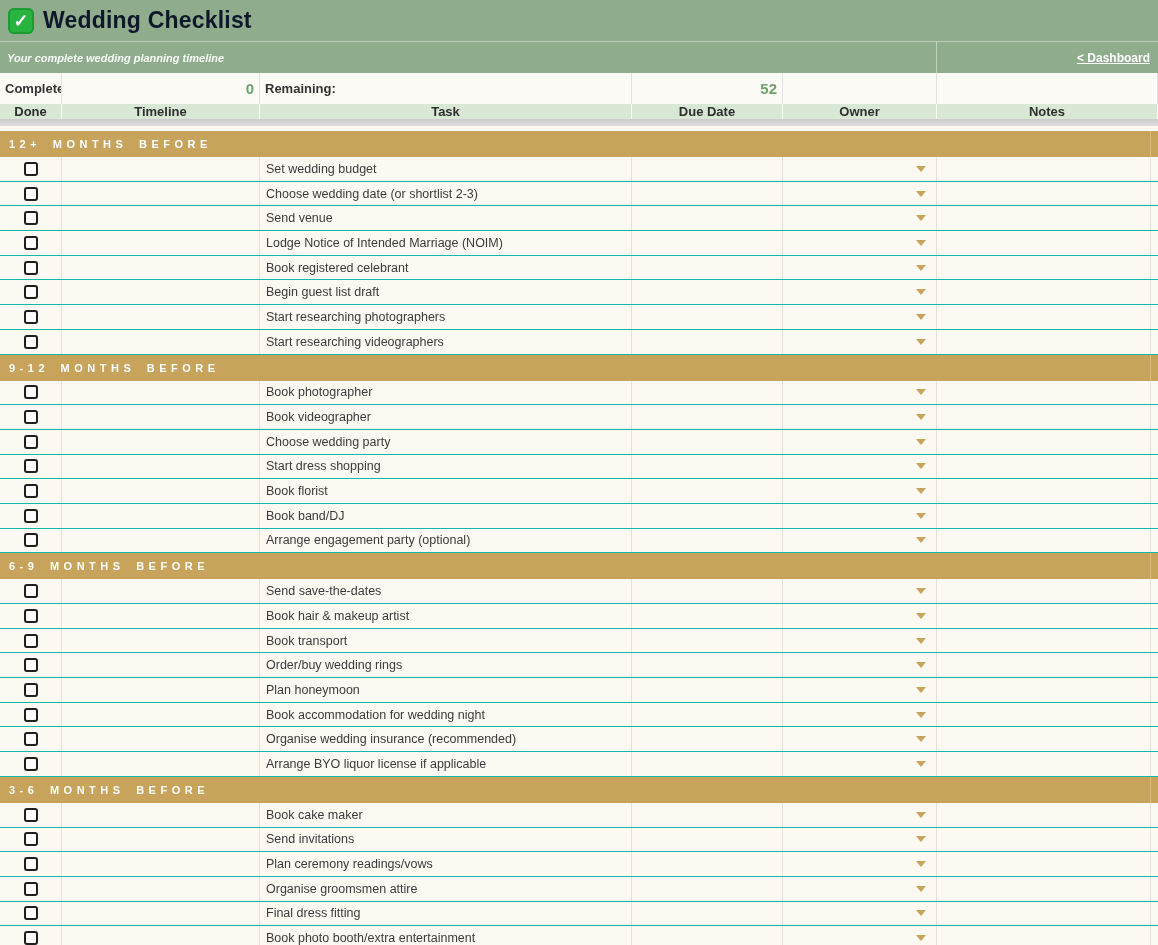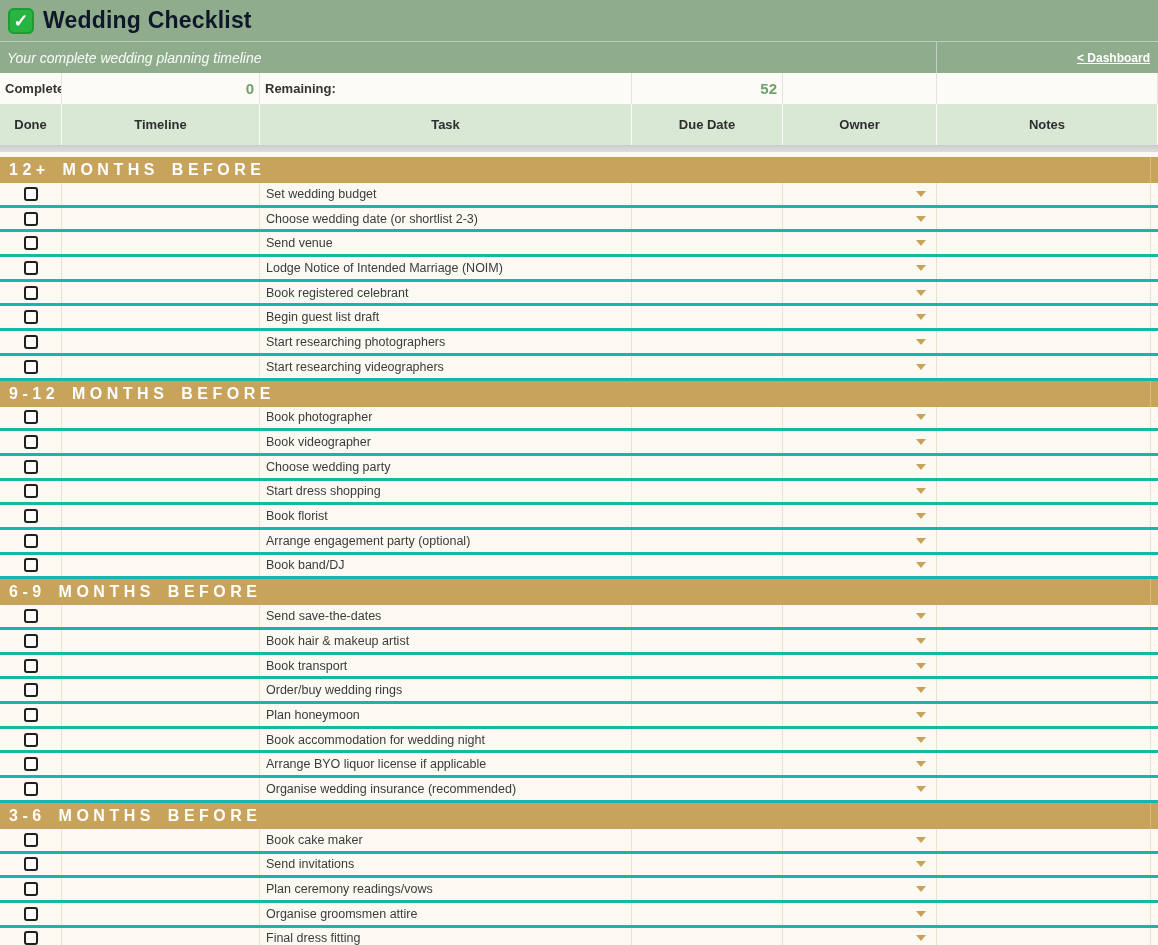--- a/index.html
+++ b/index.html
@@ -26,56 +26,56 @@
   .app-title{color:#0f172a;font-weight:bold;font-size:23px;letter-spacing:0.2px;}
 
   
   .subtitlebar{
     height:31px;background:#8fad8c;display:flex;box-sizing:border-box;position:relative;
   }
   .subtitle-left{
     width:937px;display:flex;align-items:center;padding-left:7px;box-sizing:border-box;
     border-right:1px solid rgba(255,255,255,0.45);
   }
-  .subtitle-text{color:#ffffff;font-style:italic;font-size:14px;font-weight:normal;opacity:0.95;}
+  .subtitle-text{color:#ffffff;font-style:italic;font-size:11px;font-weight:bold;opacity:0.95;}
   .subtitle-right{
     flex:1;display:flex;align-items:center;justify-content:flex-end;padding-right:8px;
   }
   .dash-link{color:#ffffff;font-size:12px;font-weight:bold;text-decoration:underline;cursor:pointer;}
 
   
   .statsrow{height:31px;background:#fcfbf5;position:relative;}
   .statsrow .cell{
     border-right:1px solid #e2e2e2;display:flex;align-items:center;
     overflow:hidden;white-space:nowrap;box-sizing:border-box;
   }
   .stat-label{font-size:13px;font-weight:bold;color:#333333;padding-left:5px;}
   .stat-value{justify-content:flex-end;padding-right:5px;font-size:15px;font-weight:bold;color:#6fa070;}
 
   
-  .headerrow{height:41px;background:#d9e8d5;position:relative;}
+  .headerrow{height:15px;background:#d9e8d5;position:relative;}
   .headerrow .cell{
     border-right:1px solid rgba(255,255,255,0.85);
     display:flex;align-items:center;justify-content:center;
     font-size:13px;font-weight:bold;color:#2e2e2e;box-sizing:border-box;
   }
 
   
   .shadowstrip{height:7px;background:linear-gradient(to bottom,#cbcbcb,#dedede);}
   .spacerstrip{height:5px;background:#fbf9f2;}
 
   
   .section-bar{
-    height:26px;background:#c7a35c;color:#ffffff;font-weight:bold;font-size:16px;
+    height:26px;background:#c7a35c;color:#ffffff;font-weight:bold;font-size:11px;
     letter-spacing:4.5px;word-spacing:4px;line-height:26px;padding-left:9px;
     box-sizing:border-box;position:relative;overflow:hidden;white-space:nowrap;
   }
   .section-bar::after{content:'';position:absolute;left:1150px;top:0;bottom:0;width:1px;background:rgba(255,255,255,0.28);}
 
-  .trow{height:24.7px;background:#fbf9f2;border-bottom:3px solid #14b8a6;position:relative;}
+  .trow{height:24.7px;background:#fbf9f2;border-bottom:1px solid #14b8a6;position:relative;}
   .trow .cell{border-right:1px solid #e9e2d2;display:flex;align-items:center;overflow:hidden;white-space:nowrap;box-sizing:border-box;}
   .trow .cell:last-child{border-right:none;}
   .trow::after{content:'';position:absolute;left:1150px;top:0;bottom:0;width:1px;background:#e9e2d2;}
 
   .done-cell{justify-content:center;}
   .checkbox{
     width:14px;height:14px;box-sizing:border-box;border:2px solid #1f1f1f;border-radius:3px;
     background:#fefdfb;cursor:pointer;
   }
   .task-cell{padding-left:6px;font-size:12.5px;color:#3b3b3b;}
@@ -281,39 +281,39 @@
       <div class="cell owner-cell">
         <span class="dd-arrow"></span>
       </div>
       <div class="cell notes-cell"></div>
     </div>
     <div class="trow grid-row">
       <div class="cell done-cell">
         <span class="checkbox"></span>
       </div>
       <div class="cell timeline-cell"></div>
+      <div class="cell task-cell">Book band/DJ</div>
+      <div class="cell due-cell"></div>
+      <div class="cell owner-cell">
+        <span class="dd-arrow"></span>
+      </div>
+      <div class="cell notes-cell"></div>
+    </div>
+    <div class="trow grid-row">
+      <div class="cell done-cell">
+        <span class="checkbox"></span>
+      </div>
+      <div class="cell timeline-cell"></div>
       <div class="cell task-cell">Arrange engagement party (optional)</div>
       <div class="cell due-cell"></div>
       <div class="cell owner-cell">
         <span class="dd-arrow"></span>
       </div>
       <div class="cell notes-cell"></div>
     </div>
-    <div class="trow grid-row">
-      <div class="cell done-cell">
-        <span class="checkbox"></span>
-      </div>
-      <div class="cell timeline-cell"></div>
-      <div class="cell task-cell">Book band/DJ</div>
-      <div class="cell due-cell"></div>
-      <div class="cell owner-cell">
-        <span class="dd-arrow"></span>
-      </div>
-      <div class="cell notes-cell"></div>
-    </div>
     <div class="section-bar">6-9 MONTHS BEFORE</div>
     <div class="trow grid-row">
       <div class="cell done-cell">
         <span class="checkbox"></span>
       </div>
       <div class="cell timeline-cell"></div>
       <div class="cell task-cell">Send save-the-dates</div>
       <div class="cell due-cell"></div>
       <div class="cell owner-cell">
         <span class="dd-arrow"></span>
@@ -378,39 +378,39 @@
       <div class="cell owner-cell">
         <span class="dd-arrow"></span>
       </div>
       <div class="cell notes-cell"></div>
     </div>
     <div class="trow grid-row">
       <div class="cell done-cell">
         <span class="checkbox"></span>
       </div>
       <div class="cell timeline-cell"></div>
+      <div class="cell task-cell">Organise wedding insurance (recommended)</div>
+      <div class="cell due-cell"></div>
+      <div class="cell owner-cell">
+        <span class="dd-arrow"></span>
+      </div>
+      <div class="cell notes-cell"></div>
+    </div>
+    <div class="trow grid-row">
+      <div class="cell done-cell">
+        <span class="checkbox"></span>
+      </div>
+      <div class="cell timeline-cell"></div>
       <div class="cell task-cell">Arrange BYO liquor license if applicable</div>
       <div class="cell due-cell"></div>
       <div class="cell owner-cell">
         <span class="dd-arrow"></span>
       </div>
       <div class="cell notes-cell"></div>
     </div>
-    <div class="trow grid-row">
-      <div class="cell done-cell">
-        <span class="checkbox"></span>
-      </div>
-      <div class="cell timeline-cell"></div>
-      <div class="cell task-cell">Organise wedding insurance (recommended)</div>
-      <div class="cell due-cell"></div>
-      <div class="cell owner-cell">
-        <span class="dd-arrow"></span>
-      </div>
-      <div class="cell notes-cell"></div>
-    </div>
     <div class="section-bar">3-6 MONTHS BEFORE</div>
     <div class="trow grid-row">
       <div class="cell done-cell">
         <span class="checkbox"></span>
       </div>
       <div class="cell timeline-cell"></div>
       <div class="cell task-cell">Book cake maker</div>
       <div class="cell due-cell"></div>
       <div class="cell owner-cell">
         <span class="dd-arrow"></span>

